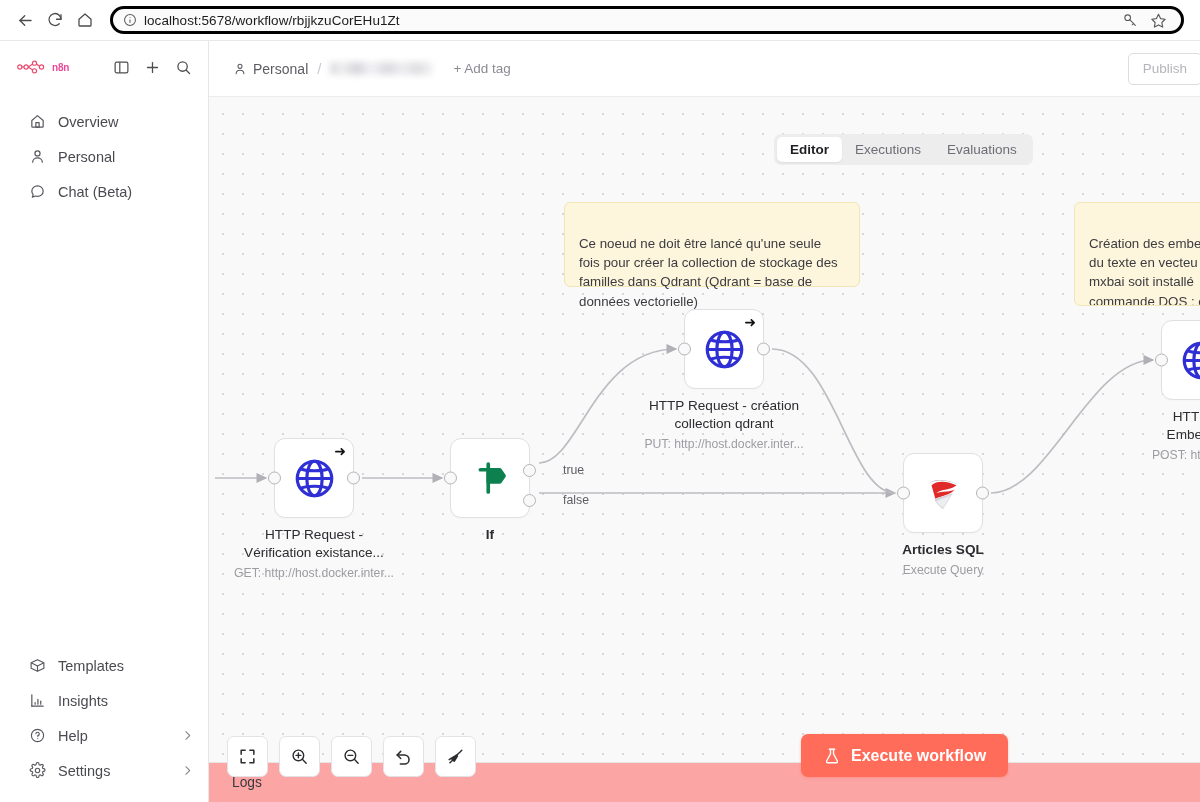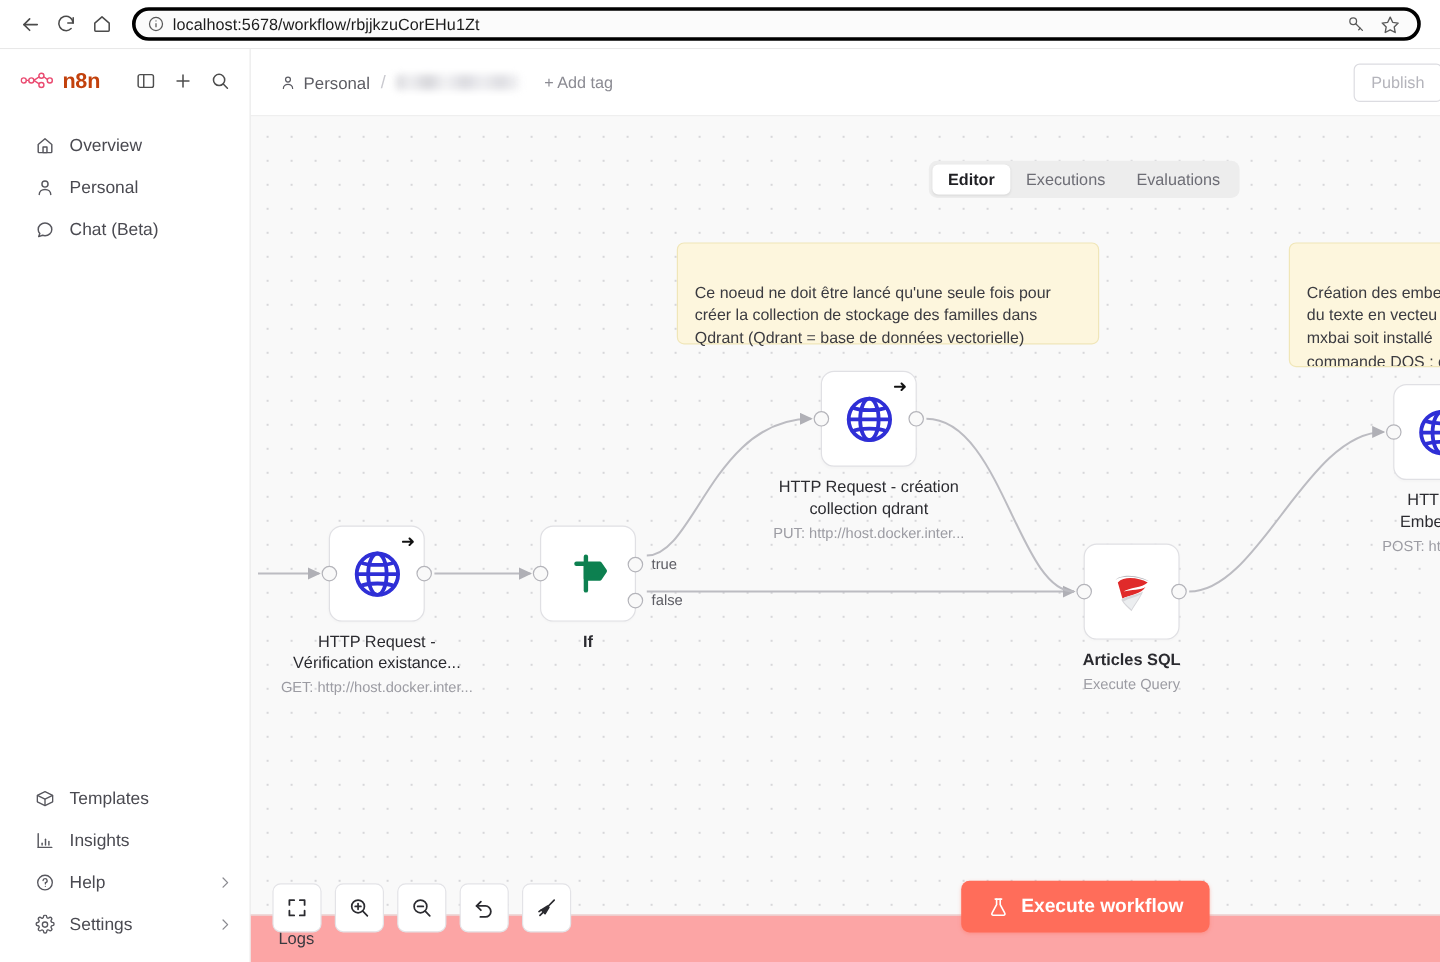--- a/index.html
+++ b/index.html
@@ -70,21 +70,21 @@
     display: flex; flex-direction: column;
   }
   .sb-head {
     height: 52px;
     display: flex; align-items: center;
     padding: 0 14px 0 17px;
     gap: 0;
   }
   .logo-wrap { display: flex; align-items: center; gap: 7px; }
   .logo-text {
-    font-size: 18px; font-weight: bold; color: #c2410c;
+    font-size: 10px; font-weight: bold; color: #ec4899;
     letter-spacing: -0.2px;
   }
   .sb-head-actions {
     margin-left: auto;
     display: flex; align-items: center; gap: 10px;
     color: #4d4d4d;
   }
   .sb-icon-btn {
     width: 21px; height: 21px;
     display: flex; align-items: center; justify-content: center;
@@ -247,20 +247,21 @@
     border-radius: 50%;
     background: #f9f9f9;
     top: 50%;
   }
   .port.in  { left: -7px;  transform: translateY(-50%); }
   .port.out { right: -7px; transform: translateY(-50%); }
   .port-label {
     position: absolute;
     font-size: 12.3px; color: #5d5d64;
     white-space: nowrap;
+    margin-left: 20px;
   }
 
   
   .canvas-toolbar {
     position: absolute;
     left: 18px; bottom: 25px;
     display: flex; gap: 11px;
     z-index: 30;
   }
   .tb-btn {
@@ -516,21 +517,21 @@
         <path d="M 330 366 C 370 366, 385 252, 467 252" marker-end="url(#arrowhead)"></path>
 
         <path d="M 330 396 C 470 396, 560 396, 686 396" marker-end="url(#arrowhead)"></path>
 
         <path d="M 563 252 C 625 252, 640 396, 686 396"></path>
 
         <path d="M 782 396 C 840 396, 880 263, 944 263" marker-end="url(#arrowhead)"></path>
       </g>
     </svg>
 
-    <div class="sticky" style="left:355px; top:105px; width:352px; height:85px;">
+    <div class="sticky" style="left:355px; top:105px; width:296px; height:85px;">
       <span>Ce noeud ne doit être lancé qu'une seule fois pour créer la collection de stockage des familles dans Qdrant (Qdrant = base de données vectorielle)</span>
     </div>
     <div class="sticky" style="left:865px; top:105px; width:160px; height:104px; overflow:hidden;">
       <span>Création des embe
 du texte en vecteu
 mxbai soit installé
 commande DOS : o
 embed-large</span>
     </div>
 

